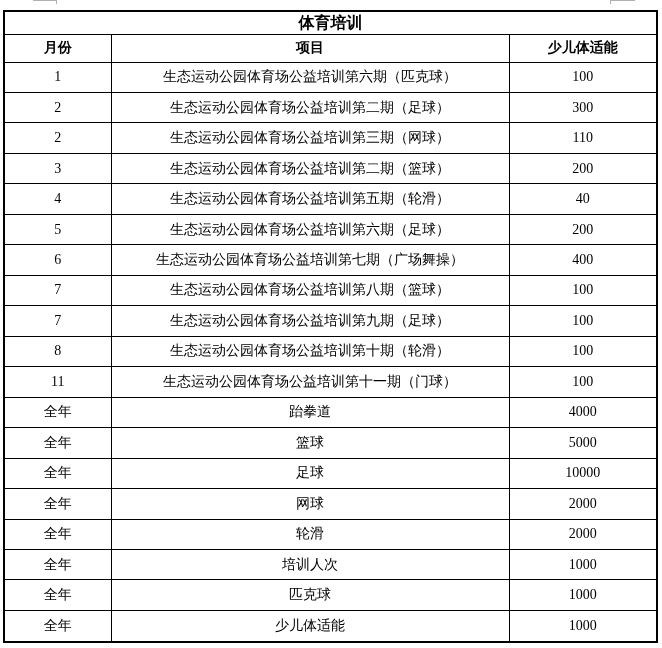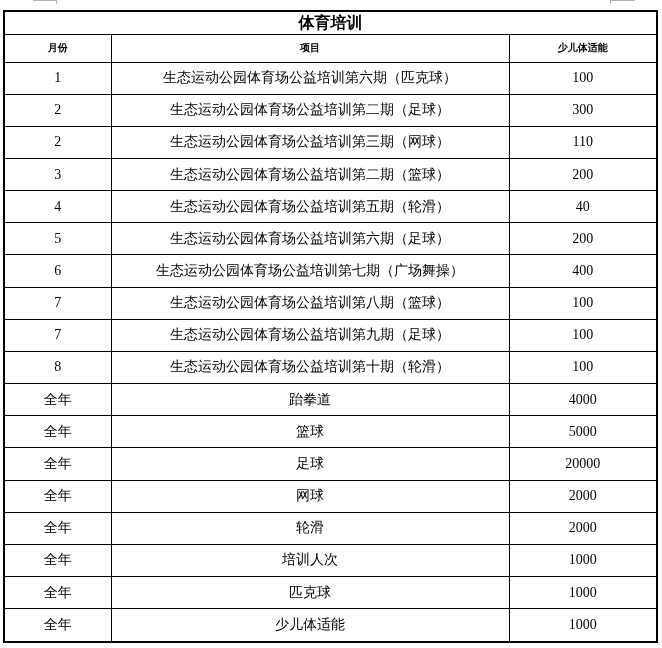--- a/index.html
+++ b/index.html
@@ -50,21 +50,21 @@
     overflow: hidden;
     white-space: nowrap;
   }
   tr.title-row th {
     height: 23px;
     font-size: 16px;
     font-weight: bold;
   }
   tr.header-row th {
     height: 28px;
-    font-size: 10px;
+    font-size: 14px;
     font-weight: bold;
   }
 </style>
 </head>
 <body>
 
 <div class="page">
 
   <div class="artifact artifact-left"></div>
   <div class="artifact artifact-right"></div>
@@ -130,33 +130,38 @@
           <td>7</td>
           <td>生态运动公园体育场公益培训第九期（足球）</td>
           <td>100</td>
         </tr>
         <tr>
           <td>8</td>
           <td>生态运动公园体育场公益培训第十期（轮滑）</td>
           <td>100</td>
         </tr>
         <tr>
+          <td>11</td>
+          <td>生态运动公园体育场公益培训第十一期（门球）</td>
+          <td>100</td>
+        </tr>
+        <tr>
           <td>全年</td>
           <td>跆拳道</td>
           <td>4000</td>
         </tr>
         <tr>
           <td>全年</td>
           <td>篮球</td>
           <td>5000</td>
         </tr>
         <tr>
           <td>全年</td>
           <td>足球</td>
-          <td>20000</td>
+          <td>10000</td>
         </tr>
         <tr>
           <td>全年</td>
           <td>网球</td>
           <td>2000</td>
         </tr>
         <tr>
           <td>全年</td>
           <td>轮滑</td>
           <td>2000</td>

